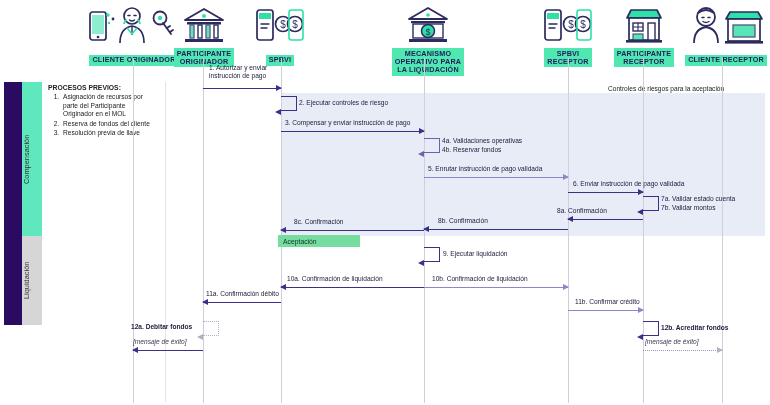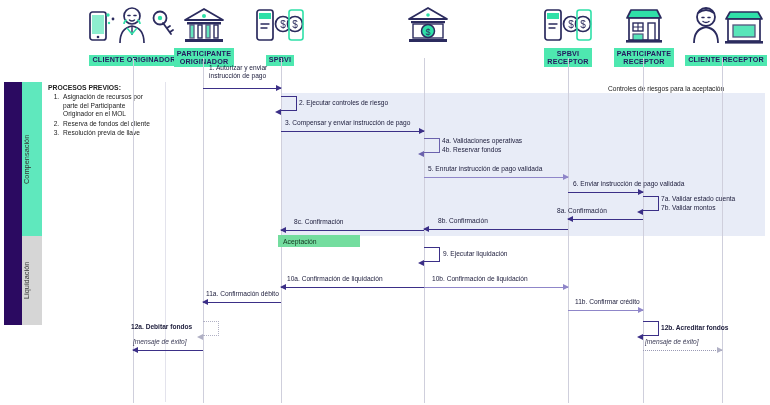--- a/index.html
+++ b/index.html
@@ -156,20 +156,23 @@
       <svg width="48" height="44" viewBox="0 0 48 44">
         <path d="M24 4 L43 15 H5 Z" fill="#fff" stroke="#2b2b5e" stroke-width="1.8" stroke-linejoin="round"></path>
         <circle cx="24" cy="11" r="1.8" fill="#2fe0a8"></circle>
         <rect x="7" y="17" width="34" height="2.2" fill="#2b2b5e"></rect>
         <rect x="9" y="20" width="30" height="14" fill="#fff" stroke="#2b2b5e" stroke-width="1.4"></rect>
         <circle cx="24" cy="27" r="6.5" fill="#2fe0a8" stroke="#2b2b5e" stroke-width="1.5"></circle>
         <text x="24" y="31" font-size="9" text-anchor="middle" fill="#2b2b5e" font-family="Liberation Sans">$</text>
         <rect x="5" y="35" width="38" height="3" fill="#2b2b5e"></rect>
       </svg>
     </div>
+    <span class="tag">MECANISMO
+OPERATIVO PARA
+LA LIQUIDACIÓN</span>
   </div>
 
   <div class="actor" style="left:538px;top:4px;width:60px;">
     <div class="icons">
       <svg width="54" height="44" viewBox="0 0 54 44">
         <rect x="4" y="6" width="16" height="30" rx="2.5" fill="#fff" stroke="#2b2b5e" stroke-width="1.7"></rect>
         <rect x="6" y="9" width="12" height="6" fill="#2fe0a8"></rect>
         <path d="M8 20 h8 M8 24 h6" stroke="#2b2b5e" stroke-width="1.4" stroke-linecap="round"></path>
         <circle cx="30" cy="20" r="7.5" fill="#fff" stroke="#2b2b5e" stroke-width="1.7"></circle>
         <text x="30" y="24" font-size="10" text-anchor="middle" fill="#2b2b5e" font-family="Liberation Sans">$</text>

